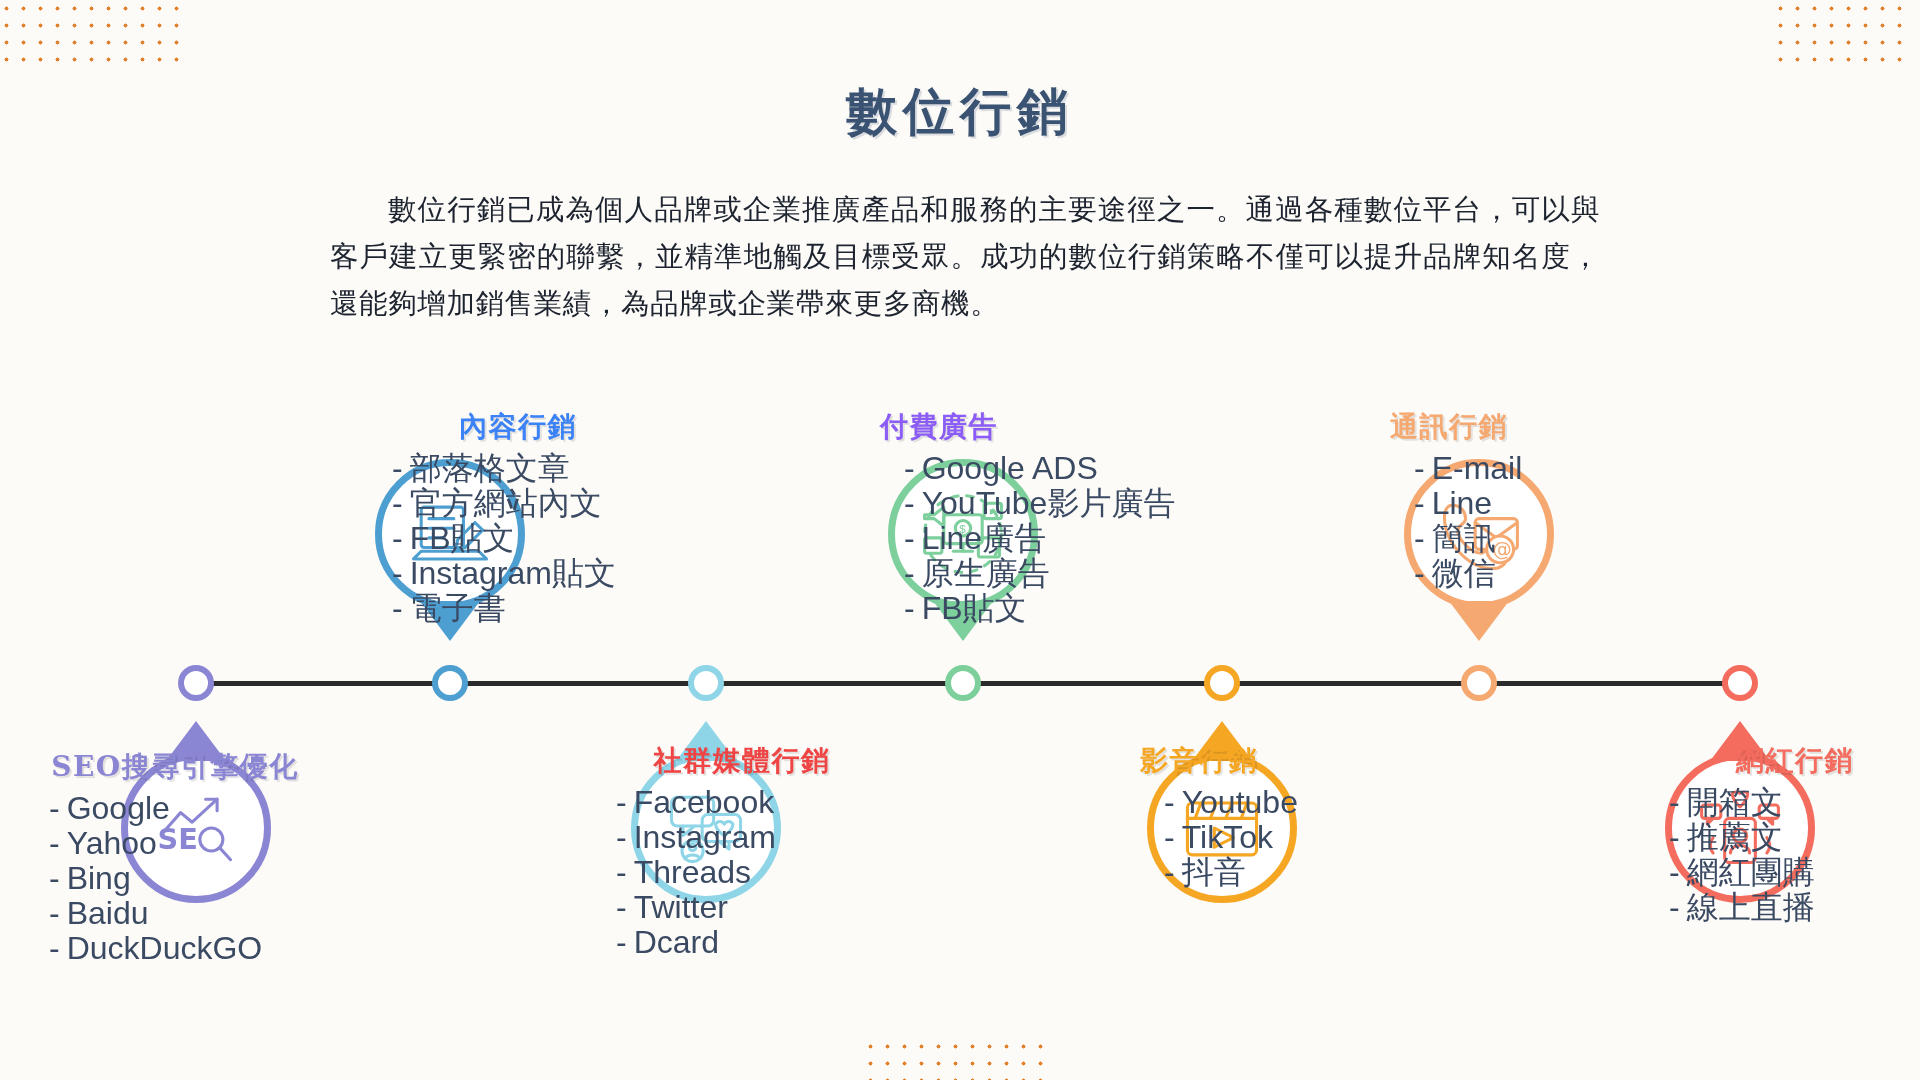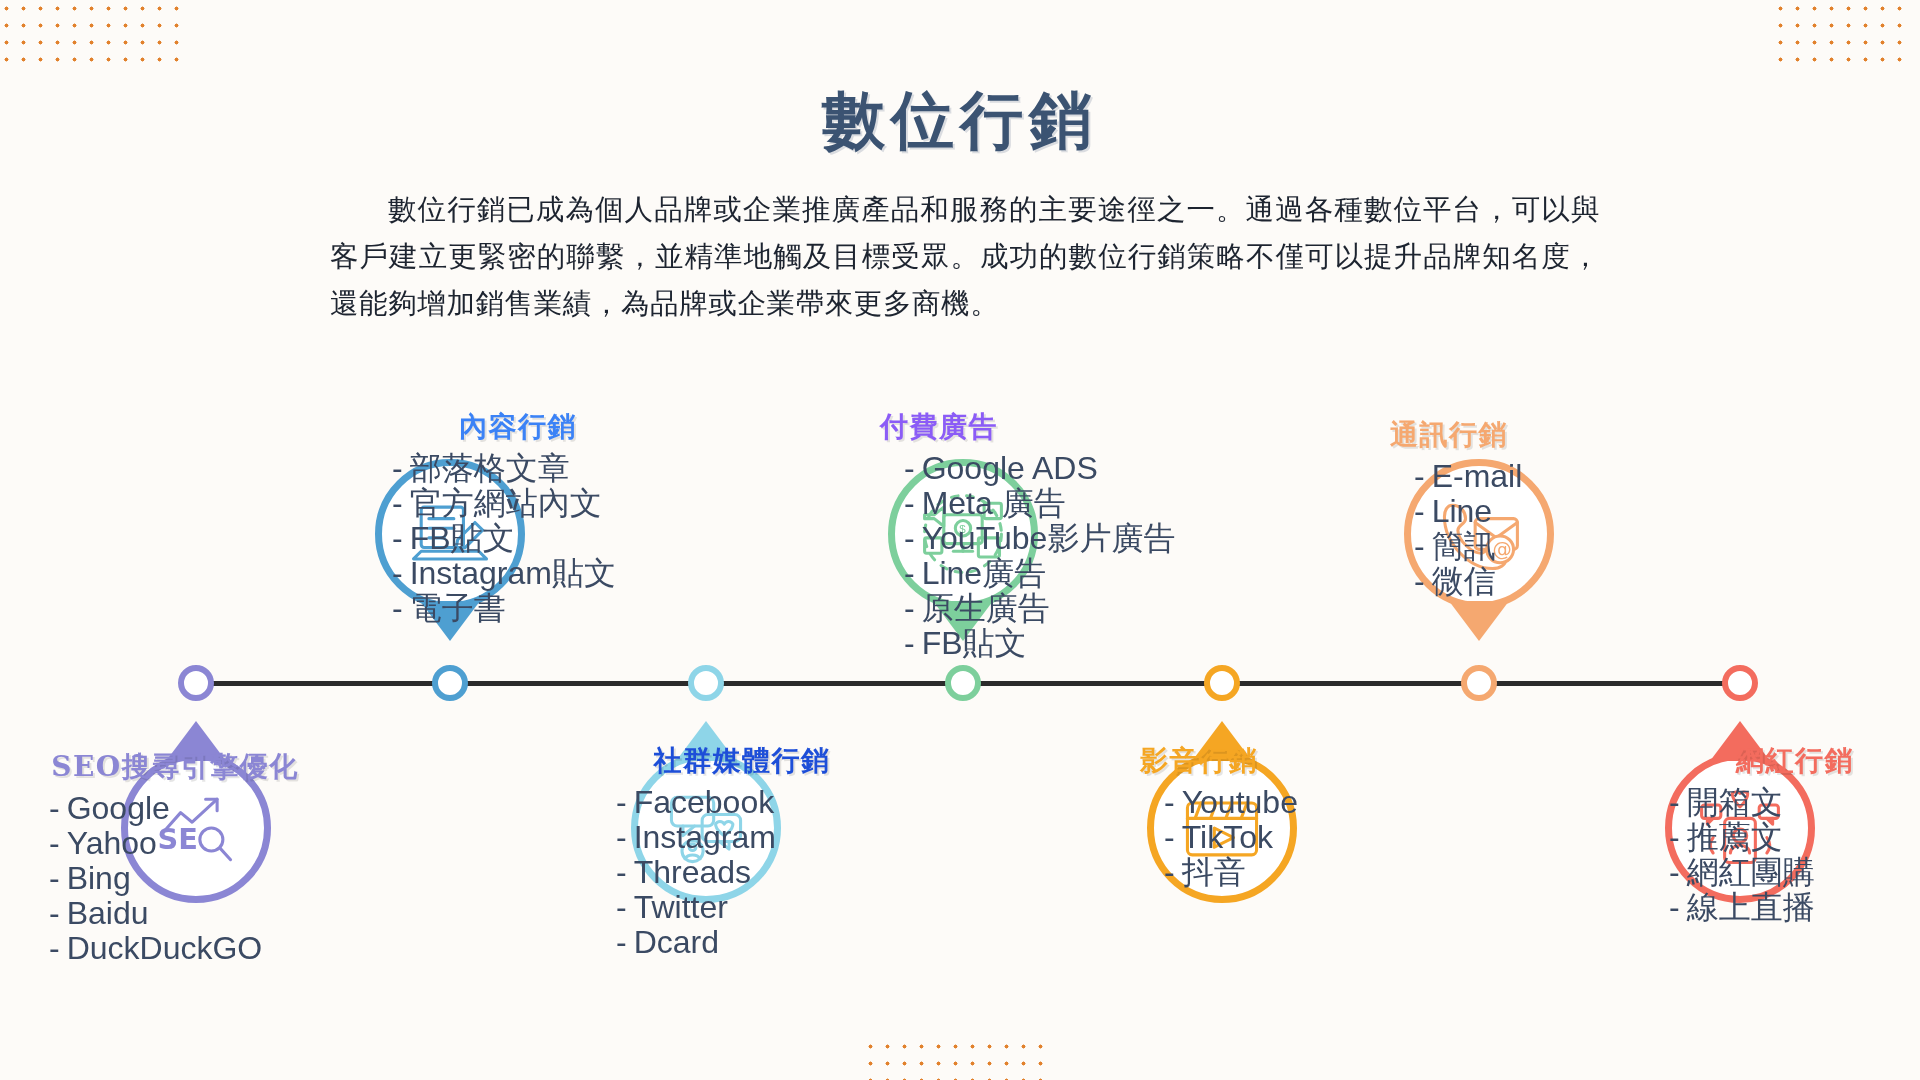--- a/index.html
+++ b/index.html
@@ -21,21 +21,21 @@
   #dots-tl { left:-2px;  top:0px;   width:190px; height:72px; }
   #dots-tr { right:8px;  top:0px;   width:140px; height:72px; }
   #dots-bc { left:862px; bottom:0px; width:190px; height:42px; }
 
   
   #title {
     position:absolute; top:78px; left:0; width:1920px;
     text-align:center;
     font-family:"DejaVu Serif", serif;
     font-weight:bold;
-    font-size:63px;
+    font-size:51px;
     letter-spacing:6px;
     color:#3b5372;
     text-shadow:2px 2px 0 rgba(59,83,114,.18);
   }
   #intro {
     position:absolute; top:186px; left:330px; width:1270px;
     font-family:"DejaVu Serif", serif;
     font-size:28.5px;
     line-height:47px;
     color:#1d2430;
@@ -241,50 +241,49 @@
         <div class="heading" style="color: #3b82f6;">內容行銷</div>
         <ul>
           <li><span class="dash">-</span><span>部落格文章</span></li>
           <li><span class="dash">-</span><span>官方網站內文</span></li>
           <li><span class="dash">-</span><span>FB貼文</span></li>
           <li><span class="dash">-</span><span>Instagram貼文</span></li>
           <li><span class="dash">-</span><span>電子書</span></li>
         </ul>
       </div>
       <div class="block center-h indent" style="left: 592px; top: 742px;">
-        <div class="heading" style="color: #1d4ed8;">社群媒體行銷</div>
+        <div class="heading" style="color: #ef4444;">社群媒體行銷</div>
         <ul>
           <li><span class="dash">-</span><span>Facebook</span></li>
           <li><span class="dash">-</span><span>Instagram</span></li>
           <li><span class="dash">-</span><span>Threads</span></li>
           <li><span class="dash">-</span><span>Twitter</span></li>
           <li><span class="dash">-</span><span>Dcard</span></li>
         </ul>
       </div>
       <div class="block indent" style="left: 880px; top: 408px;">
         <div class="heading" style="color: #8b5cf6;">付費廣告</div>
         <ul>
           <li><span class="dash">-</span><span>Google  ADS</span></li>
-          <li><span class="dash">-</span><span>Meta 廣告</span></li>
           <li><span class="dash">-</span><span>YouTube影片廣告</span></li>
           <li><span class="dash">-</span><span>Line廣告</span></li>
           <li><span class="dash">-</span><span>原生廣告</span></li>
           <li><span class="dash">-</span><span>FB貼文</span></li>
         </ul>
       </div>
       <div class="block indent" style="left: 1140px; top: 742px;">
         <div class="heading" style="color: rgb(245, 166, 35);">影音行銷</div>
         <ul>
           <li><span class="dash">-</span><span>Youtube</span></li>
           <li><span class="dash">-</span><span>TikTok</span></li>
           <li><span class="dash">-</span><span>抖音</span></li>
         </ul>
       </div>
       <div class="block indent" style="left: 1390px; top: 408px;">
-        <div class="heading" style="color: rgb(245, 168, 112); margin-top: 8px;">通訊行銷</div>
+        <div class="heading" style="color: rgb(245, 168, 112);">通訊行銷</div>
         <ul>
           <li><span class="dash">-</span><span>E-mail</span></li>
           <li><span class="dash">-</span><span>Line</span></li>
           <li><span class="dash">-</span><span>簡訊</span></li>
           <li><span class="dash">-</span><span>微信</span></li>
         </ul>
       </div>
       <div class="block center-h indent" style="left: 1645px; top: 742px;">
         <div class="heading" style="color: rgb(243, 108, 94);">網紅行銷</div>
         <ul>

